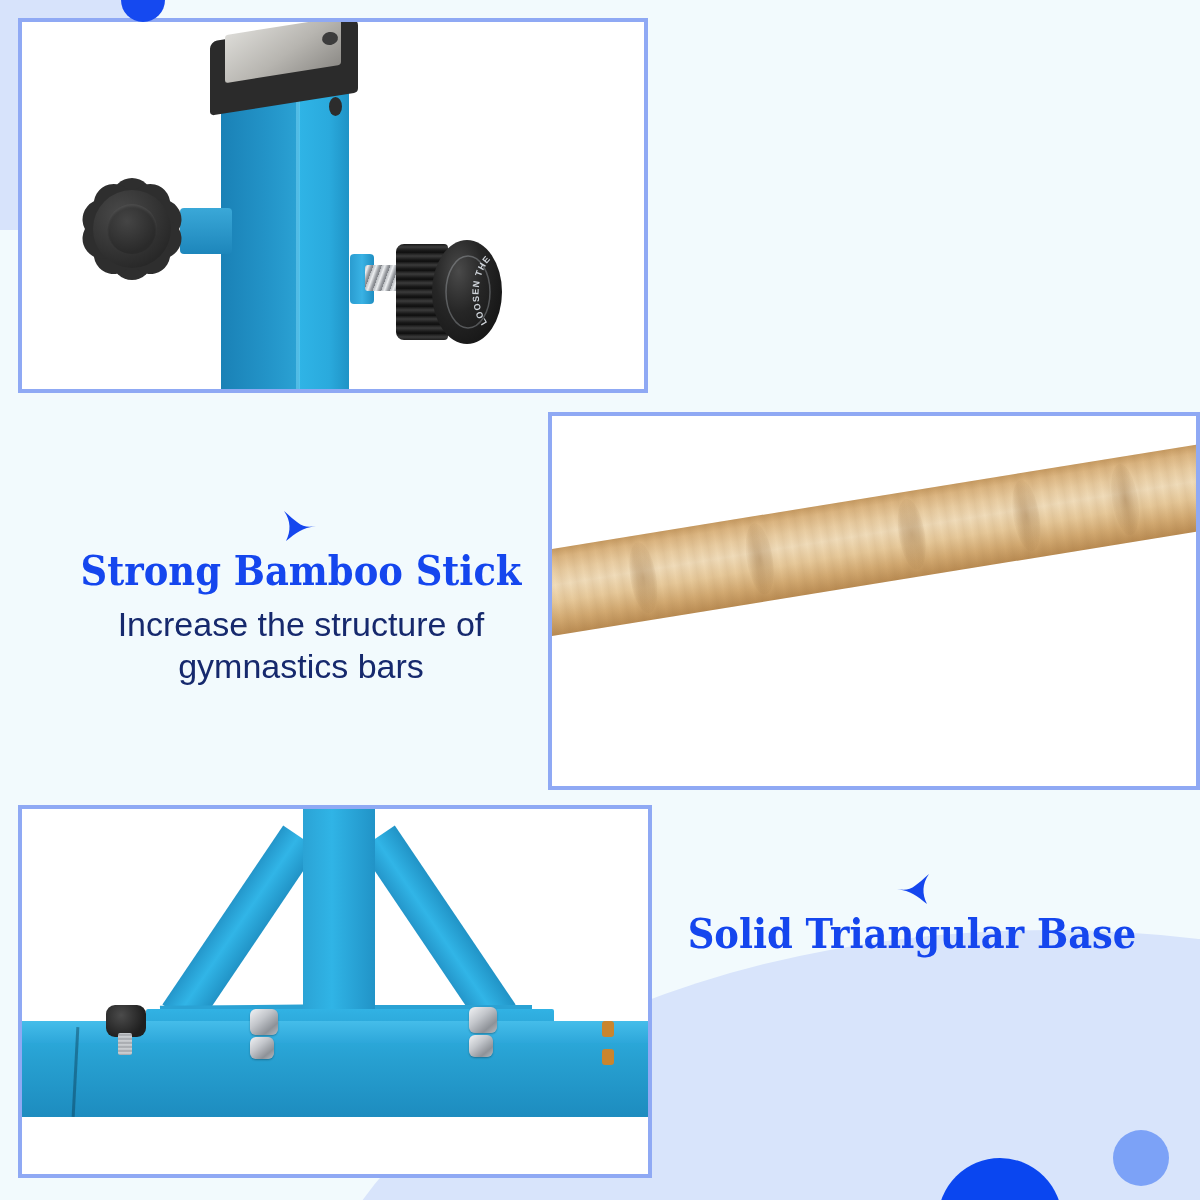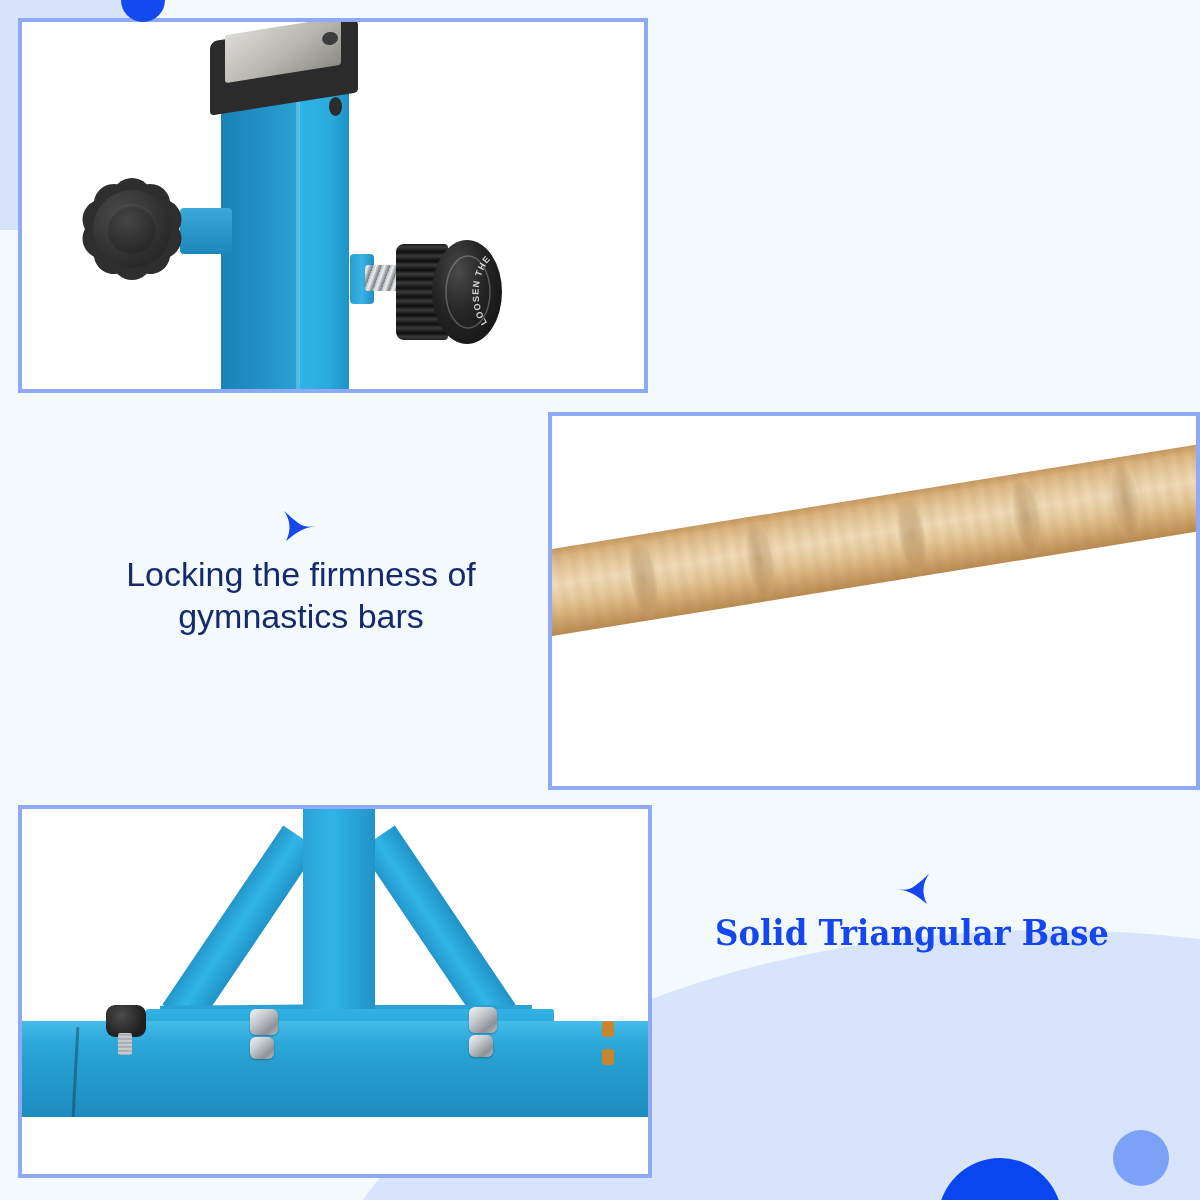--- a/index.html
+++ b/index.html
@@ -98,21 +98,21 @@
     font-family: "DejaVu Serif Condensed", "DejaVu Serif", serif;
     font-weight: bold;
     font-size: 42px;
     color: #1546ee;
     letter-spacing: 0px;
     line-height: 1.12;
     white-space: nowrap;
     margin-top: 4px;
   }
   #text-bamb .headline { font-size: 41px; }
-  #text-base .headline { font-size: 36px; }
+  #text-base .headline { font-size: 41px; }
 
   .subline {
     font-family: "Liberation Sans", sans-serif;
     font-weight: normal;
     font-size: 35px;
     color: #16296d;
     line-height: 1.24;
     margin-top: 8px;
   }
   #text-bamb .subline { font-size: 34px; }
@@ -449,22 +449,23 @@
       </div>
     </div>
   </div>
 
   <div class="text-block" id="text-bamb">
     <div class="arrow-wrap">
       <svg class="arrow-svg" width="46" height="34" viewBox="0 0 46 34" aria-hidden="true">
         <path d="M6 2 C 20 14, 24 20, 38 17 C 24 19, 18 24, 8 32 C 13 22, 13 12, 6 2 Z" fill="#1546ee"></path>
       </svg>
     </div>
+    <div class="headline">Strong Bamboo Stick</div>
     <div class="subline">
-      <div>Locking the firmness of</div>
+      <div>Increase the structure of</div>
       <div>gymnastics bars</div>
     </div>
   </div>
 
   <div class="frame" id="frame-base">
     <div class="photo">
       <div class="brace brace-l"></div>
       <div class="brace brace-r"></div>
       <div class="gusset-l"></div>
       <div class="gusset-r"></div>

